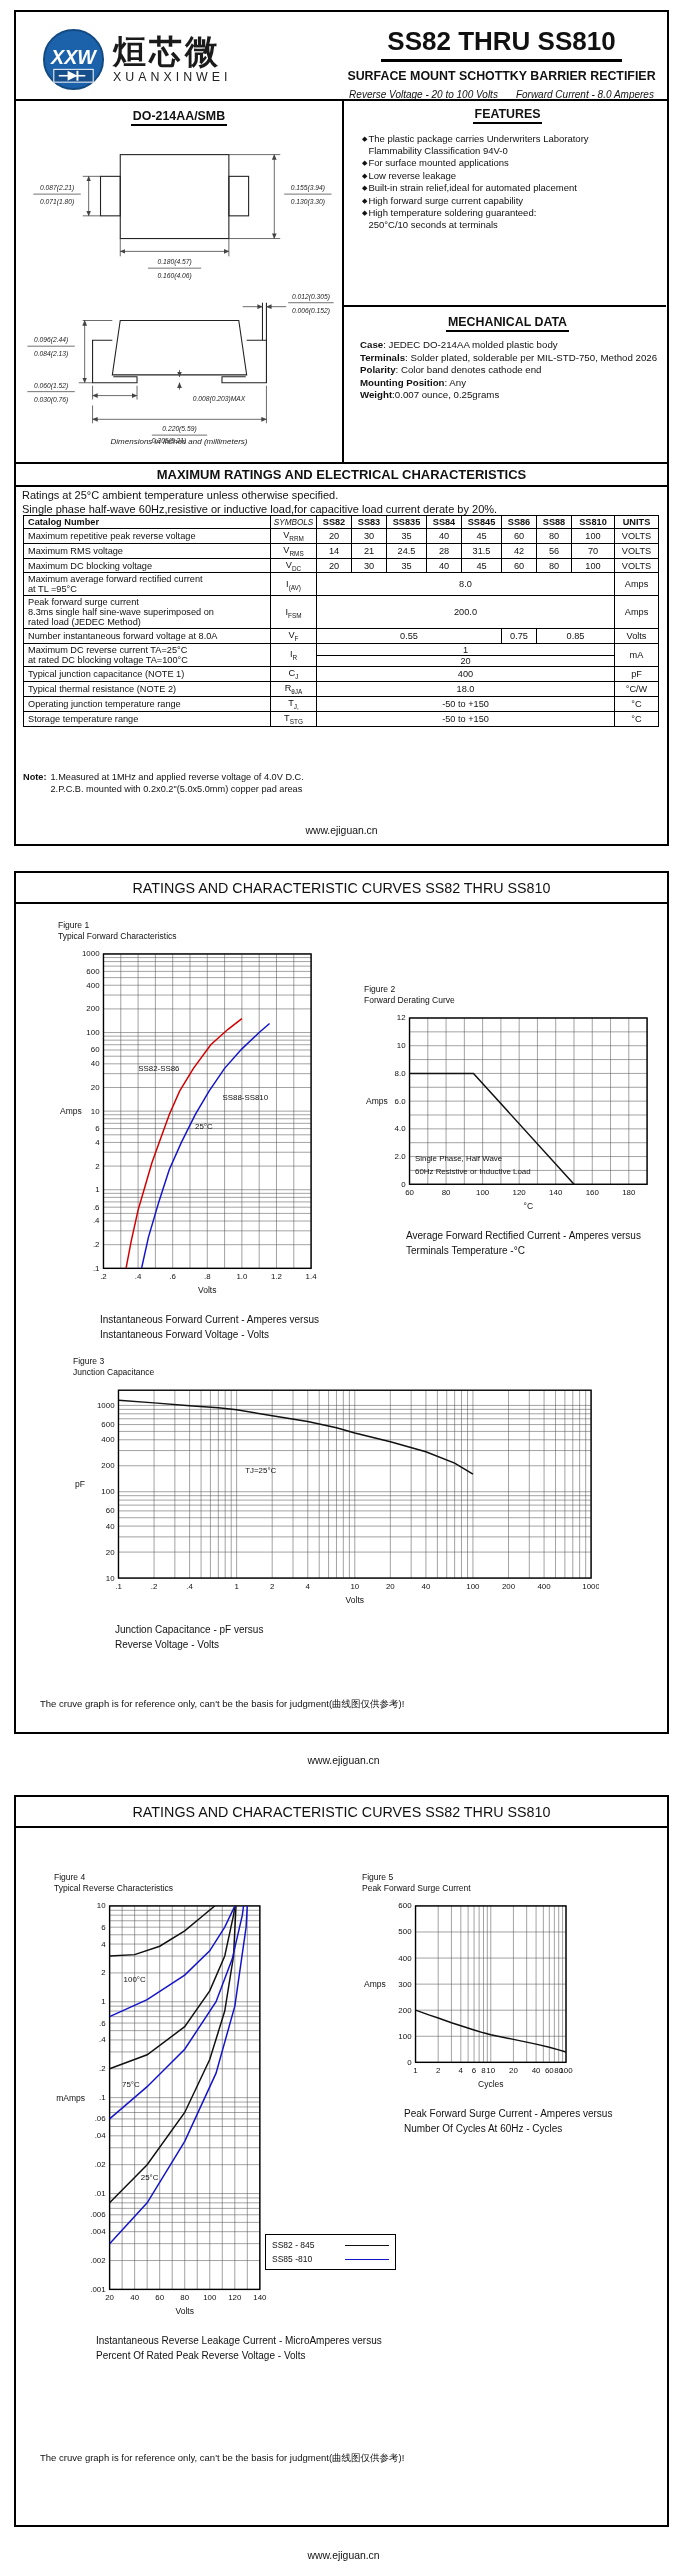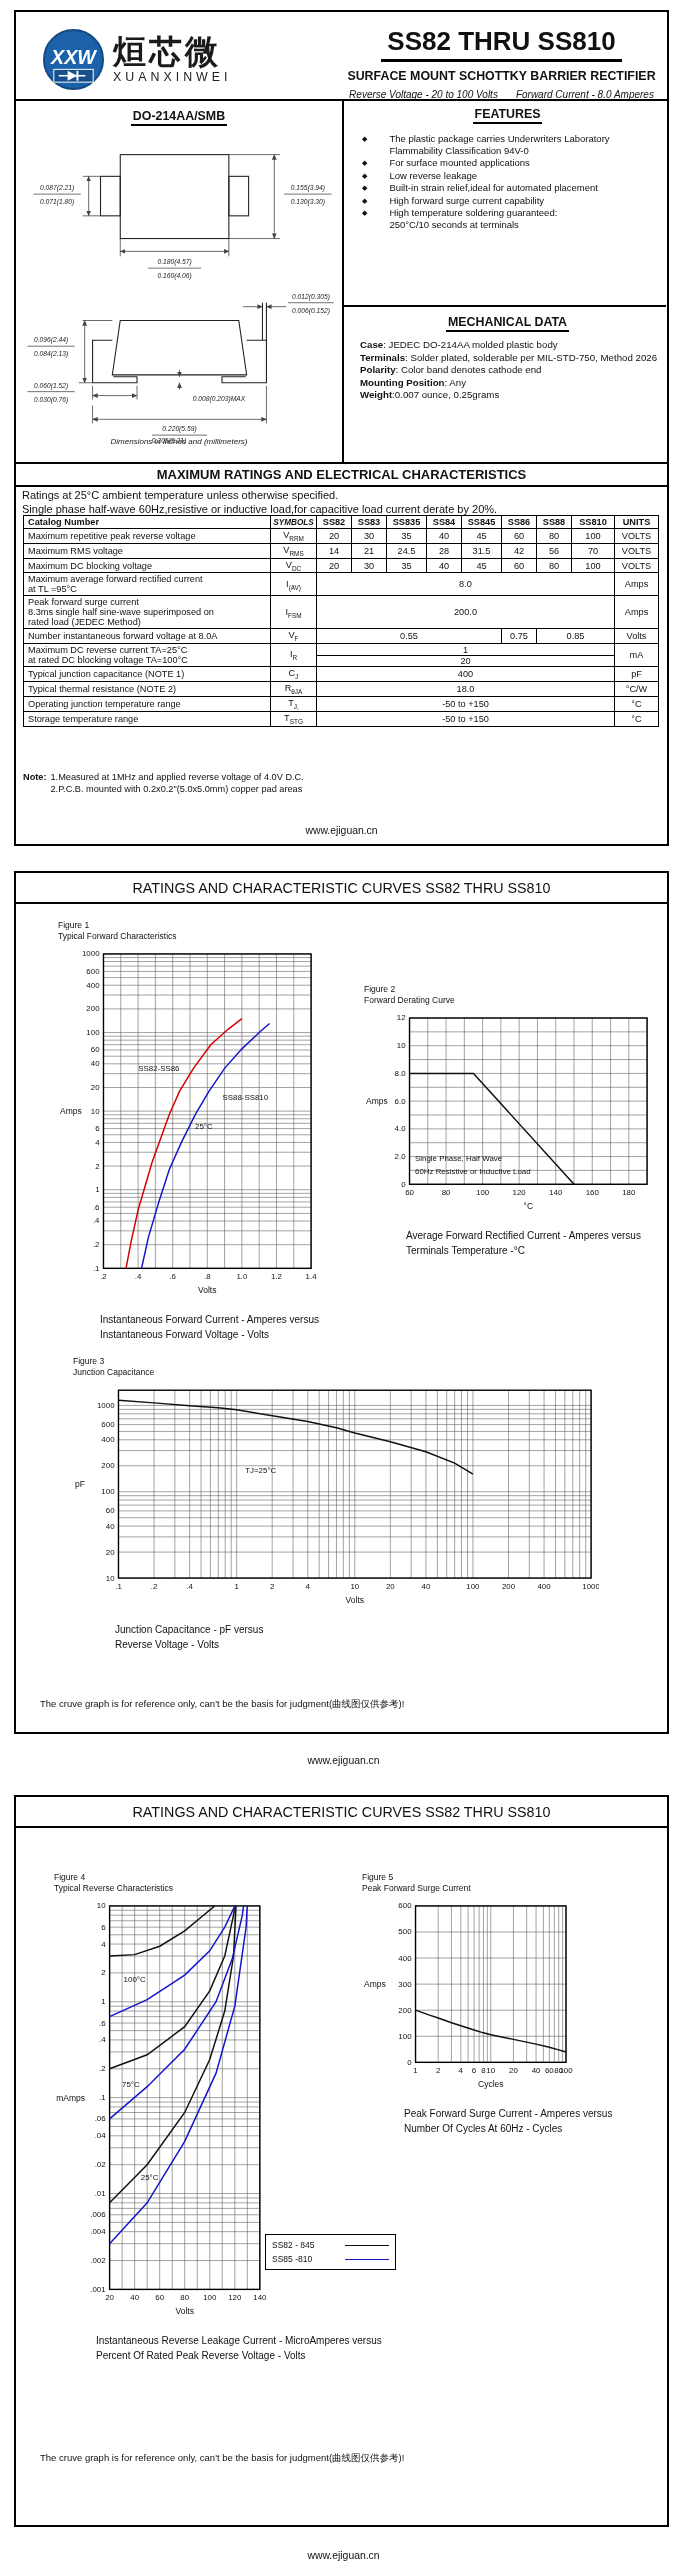--- a/index.html
+++ b/index.html
@@ -28,36 +28,36 @@
   .pkg-caption{left:0;top:425px;width:326px;text-align:center;font-size:8px;font-style:italic;color:#222}
   .dimsvg text{font-size:6.8px;fill:#222;font-style:italic}
   .dimsvg .shape{stroke:#222;fill:none;stroke-width:1.1}
   .dimsvg .dim{stroke:#444;stroke-width:0.8}
   .dimsvg .frac{stroke:#333;stroke-width:0.7}
 
   .sec-title{font-weight:bold;font-size:12.4px;text-align:center}
   .sec-title span{border-bottom:2px solid #000;padding:0 2px 1px}
   .features{left:332px;top:95px;width:319px}
   .feat-list{margin-top:12px;padding:0 8px 0 14px;font-size:9.5px;line-height:1.22}
-  .feat-item{display:flex;gap:22px;margin-bottom:1px}
+  .feat-item{display:flex;gap:1px;margin-bottom:1px}
   .feat-bullet{font-size:7px;line-height:11px;color:#111}
   .pre{white-space:pre-line}
   .mech{left:332px;top:303px;width:319px}
   .mech-list{margin-top:10px;padding:0 6px 0 12px;font-size:9.7px;line-height:1.3}
   .mech-item b{font-weight:bold}
 
   .banner{left:0;top:450px;width:651px;border-top:2px solid #000;border-bottom:2px solid #000;
           text-align:center;font-weight:bold;font-size:13px;padding:3px 0}
   .rat-notes{left:6px;top:477px;width:643px;font-size:11px;line-height:1.25}
 
   table.ratings{border-collapse:collapse;font-size:9.2px}
   .ratings td,.ratings th{border:1px solid #000;padding:1px 2px;text-align:center;font-weight:normal}
   .ratings th{font-weight:bold}
   .ratings .lab{text-align:left;padding-left:4px}
-  .ratings .symh{font-style:italic;font-size:8.2px;font-weight:bold}
+  .ratings .symh{font-style:italic;font-size:8.2px;font-weight:normal}
   .ratings sub{font-size:6.4px}
   .ratings .stack div{padding:0 2px}
   .ratings .stack .topb{border-top:1px solid #000}
   .tbl{left:7px;top:503px}
   .note{left:7px;top:760px;font-size:9.2px;line-height:1.3;display:flex;gap:4px}
   .note b{font-weight:bold}
   .footer{width:100%;text-align:center;font-size:10.4px}
   #p1 .footer{position:absolute;left:0;top:813px}
   .footer-abs{position:absolute;left:14px;width:659px;text-align:center;font-size:10.4px}
 

